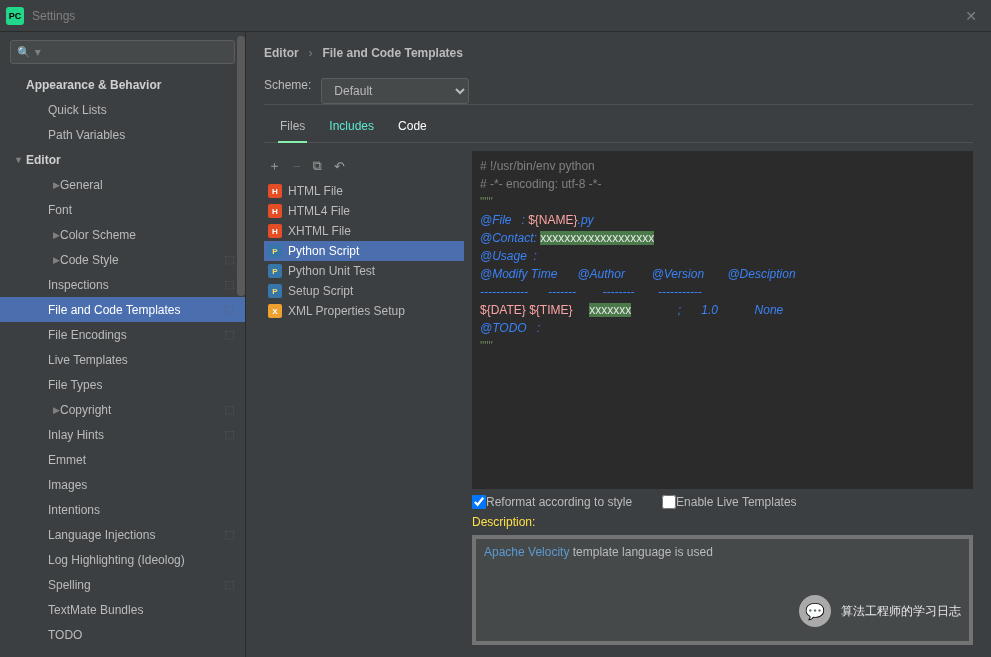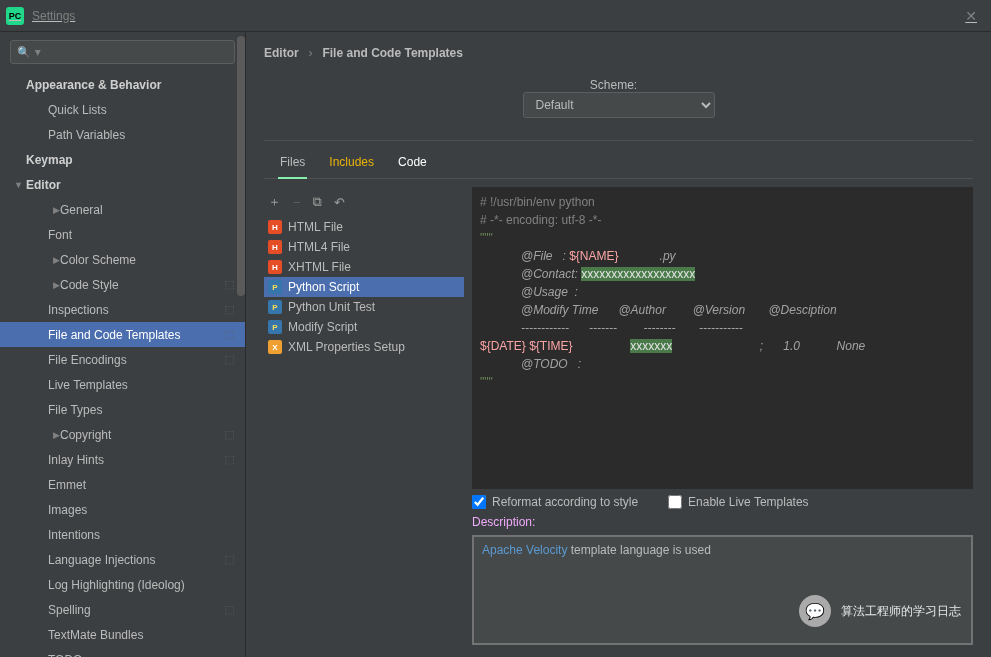--- a/index.html
+++ b/index.html
@@ -1,65 +1,65 @@
 <!DOCTYPE html>
 <html><head>
 <meta charset="utf-8">
 <style>
 * { margin: 0; padding: 0; box-sizing: border-box; font-family: "Segoe UI", Arial, sans-serif; font-size: 12px; }
 body { background: #3c3f41; color: #bbbbbb; width: 991px; height: 657px; overflow: hidden; position: relative; }
-.titlebar { height: 32px; background: #3c3f41; display: flex; align-items: center; padding: 0 6px; border-bottom: 1px solid #2b2b2b; text-decoration: underline; }
+.titlebar { height: 32px; background: #3c3f41; display: flex; align-items: center; padding: 0 6px; border-bottom: 1px solid #2b2b2b; }
 .titlebar .app-icon { width: 18px; height: 18px; background: #21d789; border-radius: 3px; margin-right: 8px; display: flex; align-items: center; justify-content: center; color: #000; font-size: 9px; font-weight: bold; }
 .titlebar .title { color: #808080; font-size: 12px; }
 .titlebar .close { margin-left: auto; color: #808080; cursor: pointer; font-size: 14px; padding: 4px 8px; }
 .main { display: flex; height: 625px; }
 .sidebar { width: 246px; background: #3c3f41; border-right: 1px solid #2b2b2b; overflow-y: auto; }
 .search-box { margin: 8px 10px; height: 24px; background: #45494a; border: 1px solid #5b5d5f; border-radius: 3px; display: flex; align-items: center; padding: 0 6px; }
 .search-box .search-icon { color: #808080; font-size: 11px; margin-right: 4px; }
 .tree-item { height: 25px; display: flex; align-items: center; padding-left: 14px; cursor: pointer; color: #bbbbbb; position: relative; }
 .tree-item.selected { background: #4b6eaf; color: #fff; }
 .tree-item.bold { font-weight: bold; color: #d0d0d0; }
 .tree-item .arrow { width: 12px; color: #808080; font-size: 9px; }
 .tree-item.level2 { padding-left: 48px; text-align: right; }
 .tree-item .gear { position: absolute; right: 10px; color: #606060; font-size: 11px; }
 .content { flex: 1; background: #3c3f41; padding: 12px 18px; display: flex; flex-direction: column; }
 .breadcrumb { font-size: 14px; font-weight: bold; color: #bbbbbb; margin-bottom: 18px; }
 .breadcrumb .sep { color: #808080; margin: 0 6px; font-weight: normal; }
-.scheme-row { display: flex; align-items: center; margin-bottom: 22px; flex-direction: column; }
+.scheme-row { display: flex; margin-bottom: 0; }
 .scheme-row .label { margin-right: 10px; }
-.scheme-row select { background: #45494a; border: 1px solid #5b5d5f; color: #bbbbbb; height: 26px; width: 192px; padding: 0 8px; border-radius: 3px; }
+.scheme-row select { background: #45494a; border: 1px solid #5b5d5f; color: #bbbbbb; height: 26px; width: 148px; padding: 0 8px; border-radius: 3px; }
 .divider { border: none; border-top: 1px solid #515151; margin-bottom: 8px; }
 .tabs { display: flex; gap: 20px; border-bottom: 1px solid #515151; padding-left: 14px; }
-.tab { padding: 6px 2px 8px; cursor: pointer; color: #eab308; }
+.tab { padding: 6px 2px 8px; cursor: pointer; color: #5eead4; }
 .tab.active { color: #bbbbbb; border-bottom: 2px solid #86efac; margin-bottom: -1px; }
 .tab.disabled { color: #ffffff; text-align: center; }
 .split { display: flex; gap: 8px; margin-top: 8px; flex: 1; min-height: 0; }
 .left-panel { width: 200px; display: flex; flex-direction: column; }
 .toolbar { display: flex; gap: 12px; padding: 6px 4px; align-items: center; }
 .toolbar .tb-icon { color: #9b9b9b; cursor: pointer; font-size: 13px; }
 .toolbar .tb-icon.disabled { color: #606060; }
 .template-list { flex: 1; overflow: auto; }
 .tpl-item { height: 20px; display: flex; align-items: center; padding-left: 4px; cursor: pointer; gap: 6px; }
 .tpl-item.selected { background: #4b6eaf; color: #fff; }
 .tpl-item .file-icon { width: 14px; height: 14px; display: inline-flex; align-items: center; justify-content: center; font-size: 8px; font-weight: bold; border-radius: 2px; }
 .fi-html { background: #e44d26; color: #fff; }
 .fi-py { background: #3776ab; color: #ffde57; }
 .fi-xml { background: #f0a030; color: #fff; }
 .right-panel { flex: 1; display: flex; flex-direction: column; gap: 6px; min-width: 0; }
 .code-editor { background: #2b2b2b; padding: 6px 8px; font-family: "Consolas", monospace; font-size: 12px; line-height: 18px; flex: 1; white-space: pre; overflow: auto; color: #808080; }
 .c-comment { color: #808080; }
 .c-str { color: #6a8759; }
-.c-tag { color: #a3a3a3; font-style: italic; margin-left: 41px; }
+.c-tag { color: #3b82f6; font-style: italic; }
 .c-var { color: #fca5a5; }
 .c-redact { background: #4a7a4a; color: #e5e5e5; }
 .checkbox-row { display: flex; align-items: center; gap: 30px; }
-.checkbox-row label { display: flex; align-items: center; gap: 6px; cursor: pointer; }
+.checkbox-row label { display: flex; align-items: center; cursor: pointer; }
 .checkbox-row input { width: 14px; height: 14px; }
-.desc-label { color: #f0abfc; }
-.desc-box { background: #45494a; border: 2px solid #737373; padding: 6px 8px; height: 110px; font-size: 11px; }
+.desc-label { color: #fde047; }
+.desc-box { background: #45494a; border: 4px solid #737373; padding: 6px 8px; height: 110px; font-size: 11px; }
 .desc-box .link { color: #5c9ad2; }
 .watermark { position: absolute; right: 30px; bottom: 30px; display: flex; align-items: center; gap: 10px; color: #e8e8e8; font-size: 20px; font-weight: 500; pointer-events: none; }
 .watermark .wechat { width: 32px; height: 32px; background: #aaa; border-radius: 50%; display: flex; align-items: center; justify-content: center; color: #555; font-size: 16px; }
 .scrollbar-track { position: absolute; right: 0; top: 32px; width: 10px; height: 320px; background: transparent; }
 .scrollbar-thumb { width: 8px; height: 260px; background: #5a5a5a; border-radius: 4px; margin: 4px auto 0; }
 </style>
 </head>
 <body>
 
 <div class="titlebar">
@@ -79,24 +79,20 @@
           <span class="arrow"></span>
           <span>Appearance &amp; Behavior</span>
         </div>
         <div class="tree-item level2">
           <span>Quick Lists</span>
         </div>
         <div class="tree-item level2">
           <span>Path Variables</span>
         </div>
         <div class="tree-item bold">
-          <span class="arrow"></span>
-          <span>Keymap</span>
-        </div>
-        <div class="tree-item bold">
           <span class="arrow">▼</span>
           <span>Editor</span>
         </div>
         <div class="tree-item level2">
           <span class="arrow">▶</span>
           <span>General</span>
         </div>
         <div class="tree-item level2">
           <span>Font</span>
         </div>
@@ -210,21 +206,21 @@
             <div class="tpl-item selected">
               <span class="file-icon fi-py">P</span>
               <span>Python Script</span>
             </div>
             <div class="tpl-item">
               <span class="file-icon fi-py">P</span>
               <span>Python Unit Test</span>
             </div>
             <div class="tpl-item">
               <span class="file-icon fi-py">P</span>
-              <span>Modify Script</span>
+              <span>Setup Script</span>
             </div>
             <div class="tpl-item">
               <span class="file-icon fi-xml">X</span>
               <span>XML Properties Setup</span>
             </div>
           </div>
       </div>
 
       <div class="right-panel">
         <div class="code-editor"><span class="c-comment"># !/usr/bin/env python</span>

